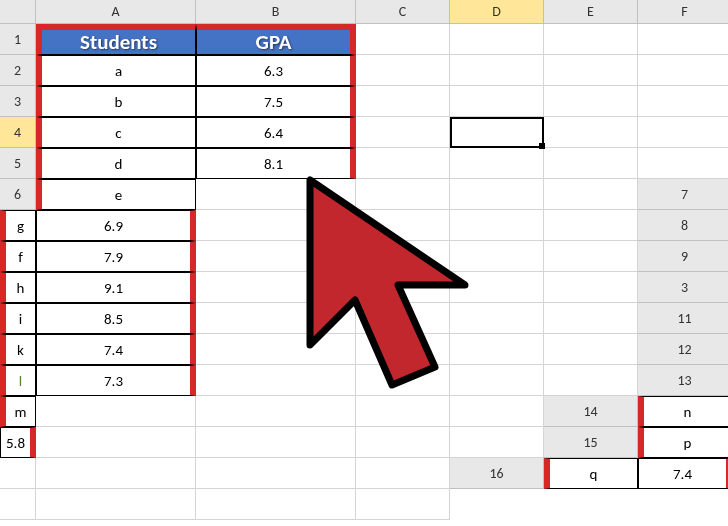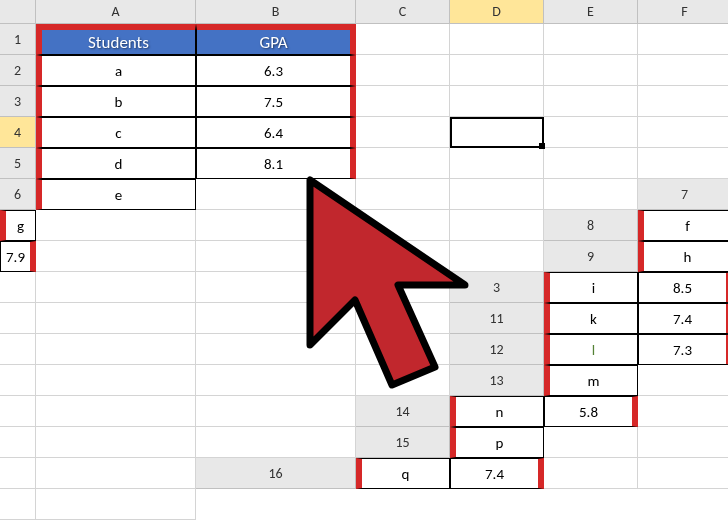--- a/index.html
+++ b/index.html
@@ -4,21 +4,21 @@
   <style>
     * { box-sizing: border-box; margin: 0; padding: 0; }
     body { font-family: Calibri, Arial, sans-serif; background: #fff; width: 728px; height: 526px; overflow: hidden; position: relative; }
     .spreadsheet { display: grid; grid-template-columns: 36px 160px 160px 94px 94px 94px 94px; width: 728px; }
     .corner { background: #e8e8e8; border-right: 1px solid #c0c0c0; border-bottom: 1px solid #c0c0c0; height: 24px; }
     .col-header { background: #e8e8e8; border-right: 1px solid #c0c0c0; border-bottom: 1px solid #c0c0c0; height: 24px; display: flex; align-items: center; justify-content: center; font-size: 14px; color: #333; }
     .col-header.selected { background: #ffe699; }
     .row-header { background: #e8e8e8; border-right: 1px solid #c0c0c0; border-bottom: 1px solid #c0c0c0; height: 31px; display: flex; align-items: center; justify-content: center; font-size: 14px; color: #333; }
     .row-header.selected { background: #ffe699; }
     .cell { border-right: 1px solid #d4d4d4; border-bottom: 1px solid #d4d4d4; height: 31px; display: flex; align-items: center; justify-content: center; font-size: 15px; background: #fff; }
-    .table-header { background: #4472c4 !important; color: #fff; font-weight: normal; font-size: 17px; text-shadow: 1px 1px 2px rgba(0,0,0,0.5); border: 1px solid #000 !important; }
+    .table-header { background: #4472c4 !important; color: #fff; font-weight: bold; font-size: 21px; text-shadow: 1px 1px 2px rgba(0,0,0,0.5); border: 1px solid #000 !important; }
     .table-cell { border: 1px solid #000 !important; background: #fff; }
     .red-border-top { border-top: 6px solid #d62828 !important; }
     .red-border-left { border-left: 6px solid #d62828 !important; }
     .red-border-right { border-right: 6px solid #d62828 !important; }
     .active-cell { border: 2px solid #000 !important; position: relative; }
     .active-cell::after { content: ''; position: absolute; bottom: -3px; right: -3px; width: 6px; height: 6px; background: #000; }
     .cursor-overlay { position: absolute; left: 300px; top: 170px; width: 195px; height: 225px; pointer-events: none; z-index: 100; }
     .green-text { color: #548235; }
   </style>
 </head>
@@ -75,35 +75,37 @@
 
   <div class="row-header">6</div>
   <div class="cell table-cell red-border-left">e</div>
   <div class="cell"></div>
   <div class="cell"></div>
   <div class="cell"></div>
   <div class="cell"></div>
 
   <div class="row-header">7</div>
   <div class="cell table-cell red-border-left">g</div>
+  <div class="cell table-cell red-border-right">6.9</div>
   <div class="cell"></div>
   <div class="cell"></div>
   <div class="cell"></div>
   <div class="cell"></div>
 
   <div class="row-header">8</div>
   <div class="cell table-cell red-border-left">f</div>
   <div class="cell table-cell red-border-right">7.9</div>
   <div class="cell"></div>
   <div class="cell"></div>
   <div class="cell"></div>
   <div class="cell"></div>
 
   <div class="row-header">9</div>
   <div class="cell table-cell red-border-left">h</div>
+  <div class="cell table-cell red-border-right">9.1</div>
   <div class="cell"></div>
   <div class="cell"></div>
   <div class="cell"></div>
   <div class="cell"></div>
 
   <div class="row-header">3</div>
   <div class="cell table-cell red-border-left">i</div>
   <div class="cell table-cell red-border-right">8.5</div>
   <div class="cell"></div>
   <div class="cell"></div>

